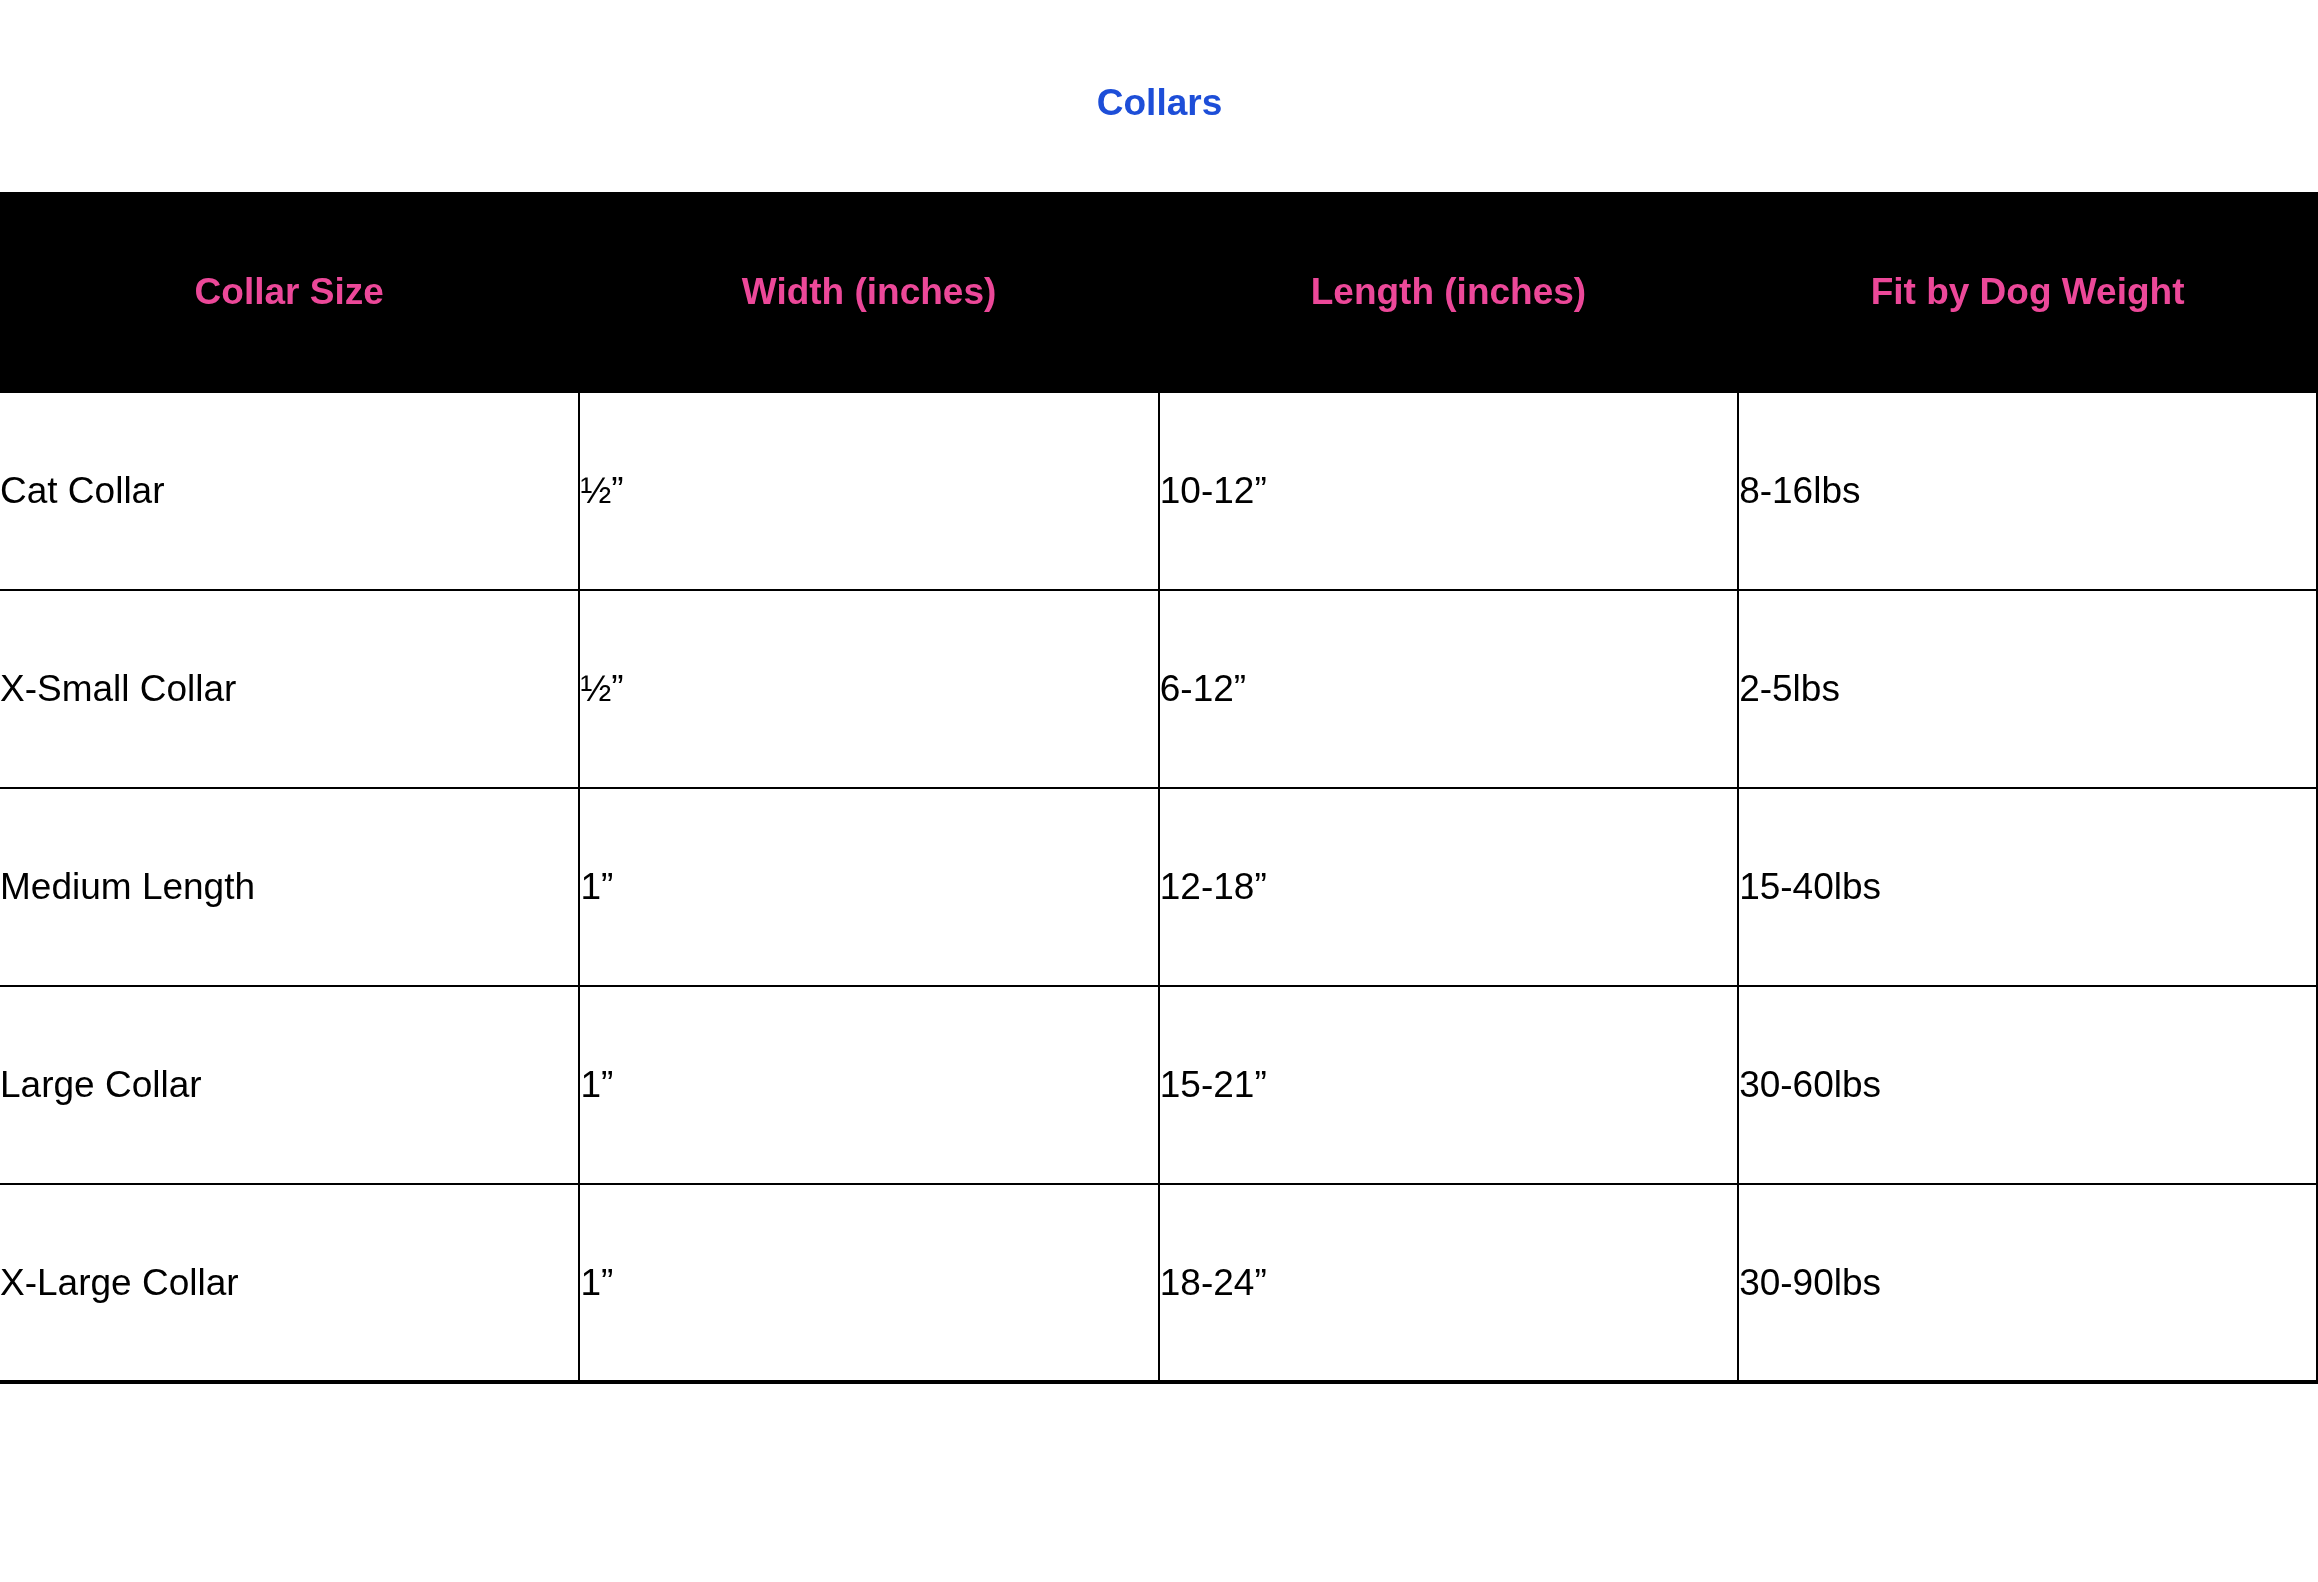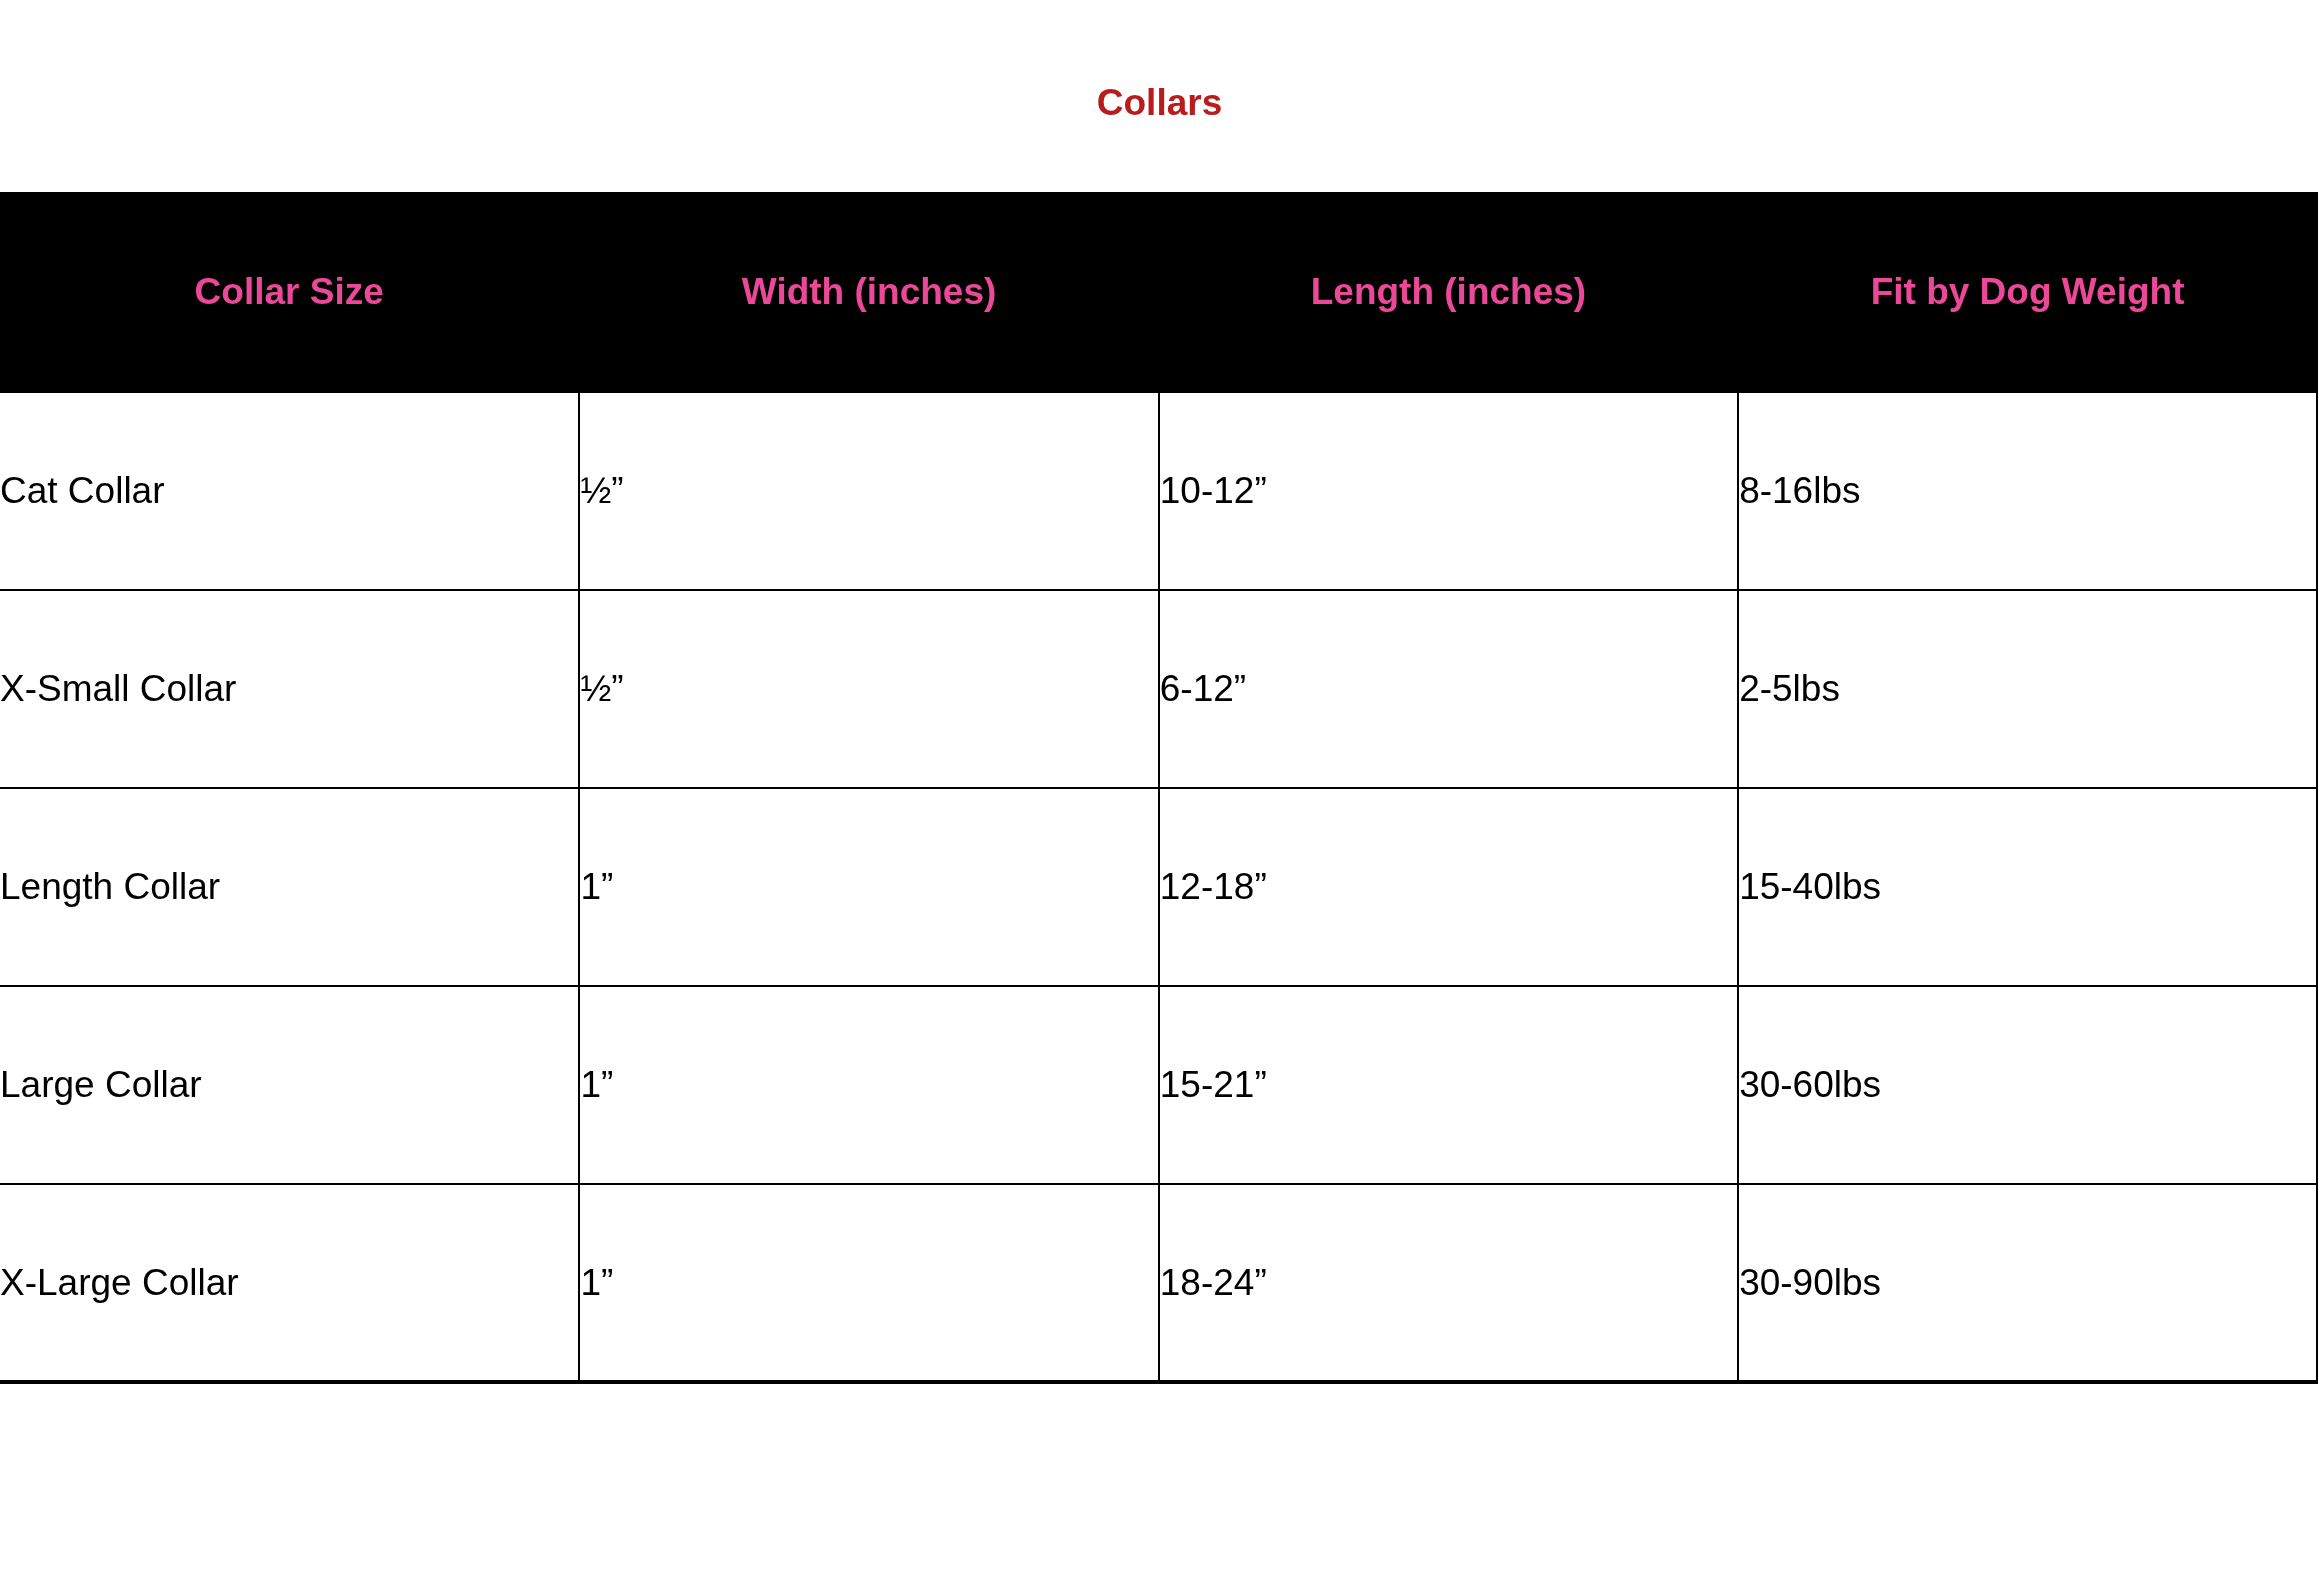--- a/index.html
+++ b/index.html
@@ -18,21 +18,21 @@
     height: 192px;
     display: flex;
     align-items: center;
     justify-content: center;
     padding-top: 12.5px;
   }
   .page-title {
     font-size: 37px;
     font-weight: bold;
     line-height: 1;
-    color: #b91c1c;
+    color: #1d4ed8;
   }
   table.size-chart {
     border-collapse: collapse;
     table-layout: fixed;
     width: 2319px;
     border-right: 3.6px solid #000000;
     border-bottom: 4.5px solid #000000;
   }
   table.size-chart thead tr {
     height: 200px;
@@ -87,21 +87,21 @@
         <td>10-12”</td>
         <td>8-16lbs</td>
       </tr>
       <tr>
         <td>X-Small Collar</td>
         <td>½”</td>
         <td>6-12”</td>
         <td>2-5lbs</td>
       </tr>
       <tr>
-        <td>Length Collar</td>
+        <td>Medium Length</td>
         <td>1”</td>
         <td>12-18”</td>
         <td>15-40lbs</td>
       </tr>
       <tr>
         <td>Large Collar</td>
         <td>1”</td>
         <td>15-21”</td>
         <td>30-60lbs</td>
       </tr>

